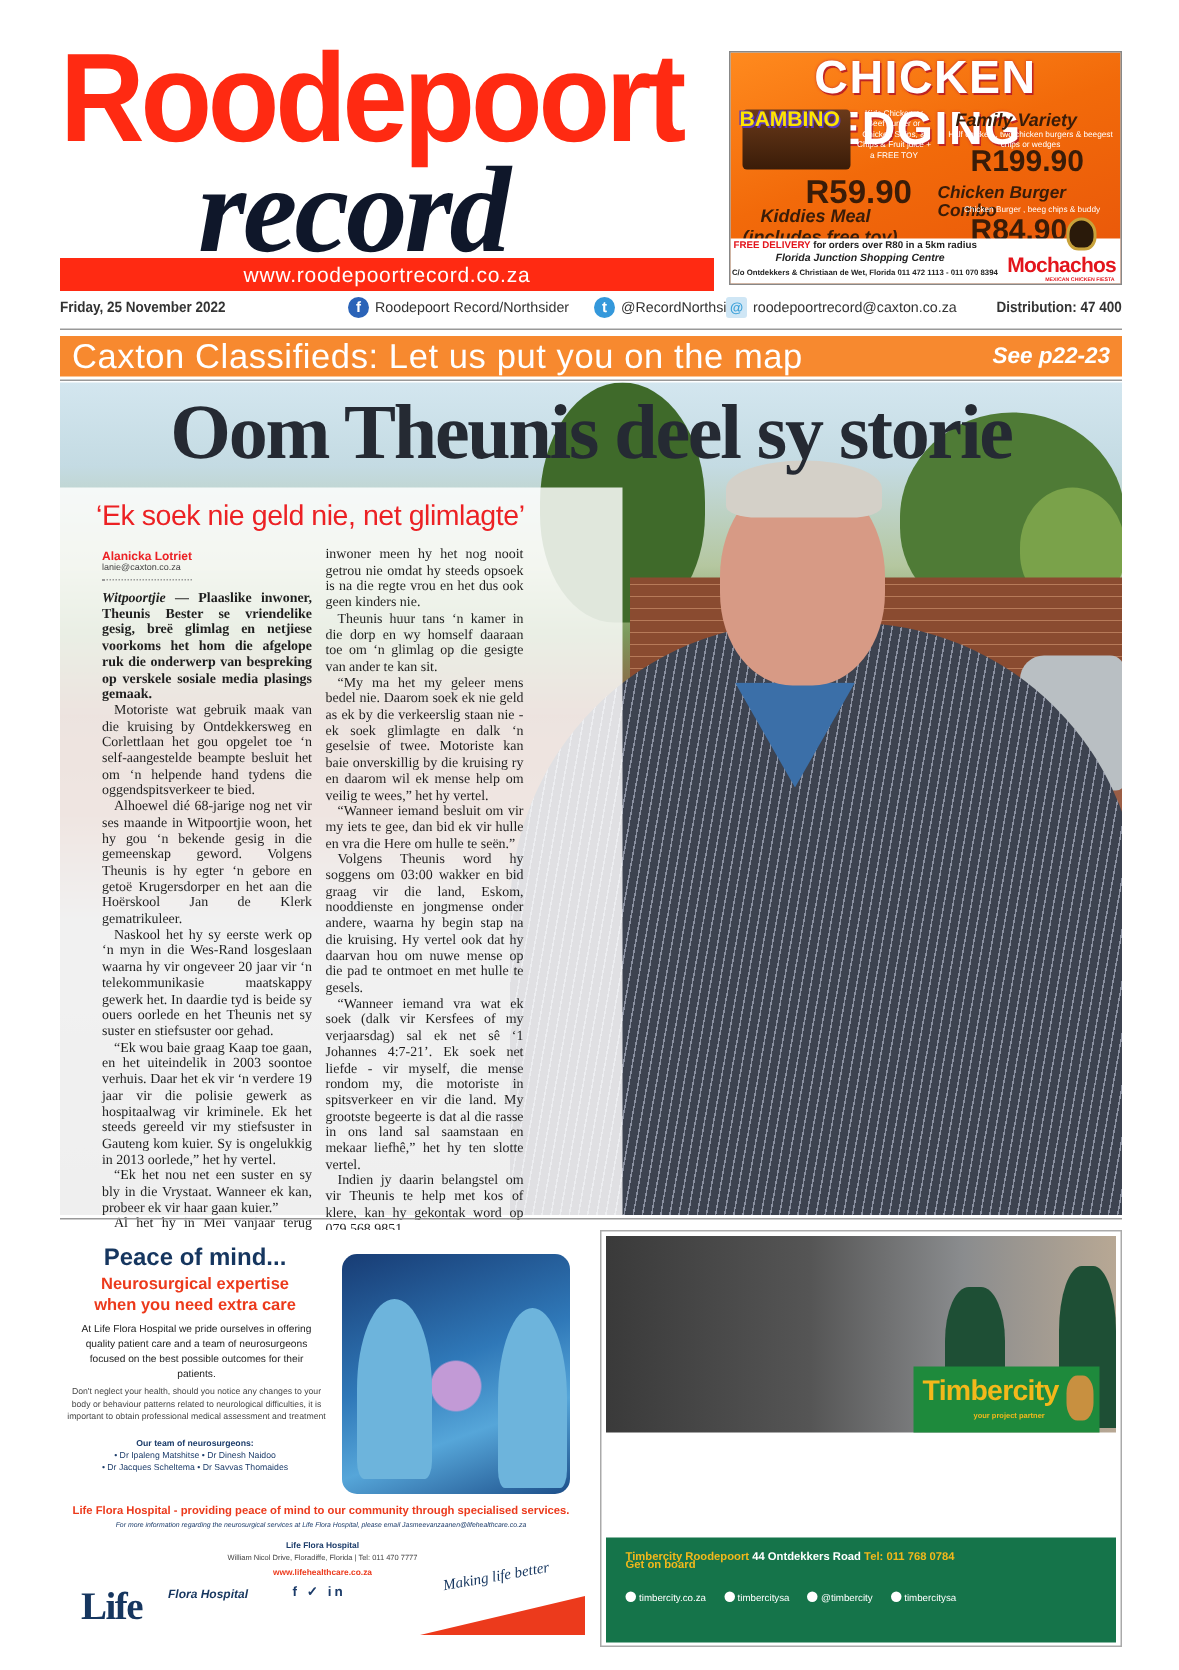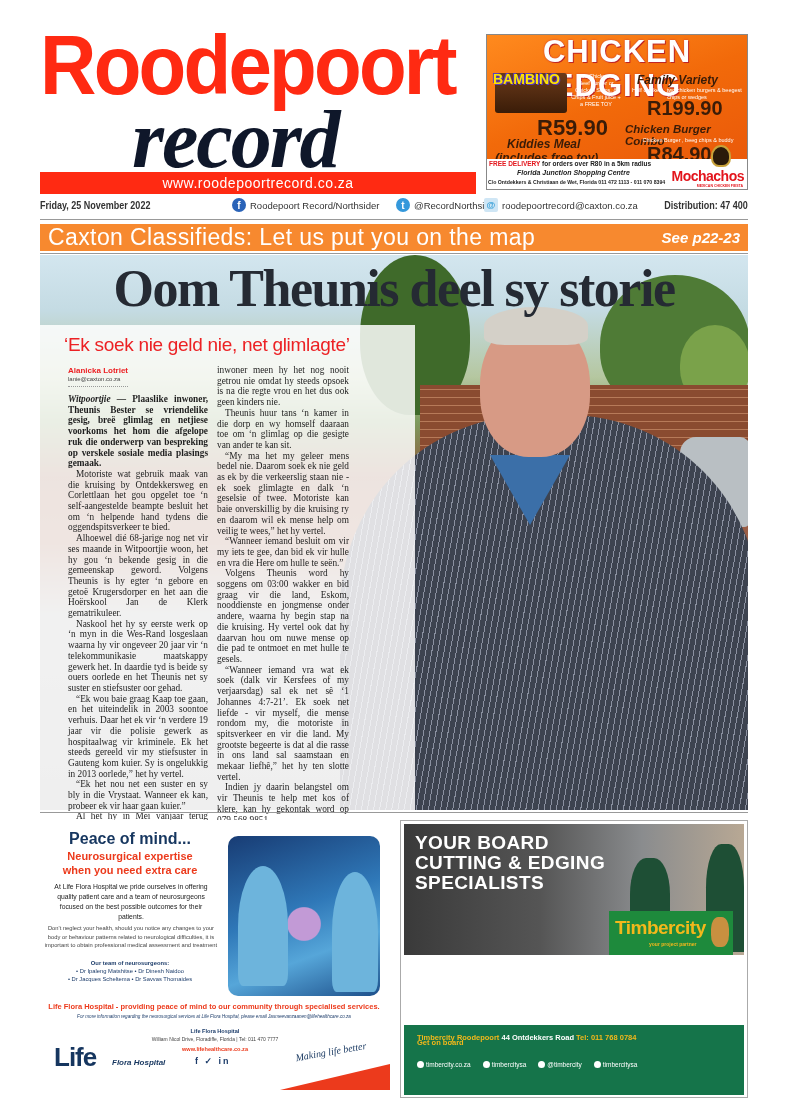--- a/index.html
+++ b/index.html
@@ -112,21 +112,21 @@
     background: radial-gradient(circle at 50% 55%, #c29ad6 0 14%, transparent 15%), linear-gradient(160deg, #183c74 0%, #2f78b8 45%, #56a6d9 70%, #1d4f8a 100%); overflow: hidden; }
   .doc { position: absolute; background: #6db4dc; border-radius: 50% 50% 10% 10%; }
   .doc1 { left: 10px; top: 30px; width: 50px; height: 120px; }
   .doc2 { left: 104px; top: 36px; width: 46px; height: 120px; }
   .life-tagline { position: absolute; left: 4px; top: 182px; width: 340px; text-align: center; font-size: 7.5px; font-weight: 700; color: #ec3a1c; }
   .life-info { position: absolute; left: 4px; top: 194px; width: 340px; text-align: center; font-size: 4.6px; font-style: italic; color: #1c3c6a; }
   .life-addr-title { position: absolute; left: 100px; top: 208px; width: 150px; text-align: center; font-size: 5.6px; font-weight: 700; color: #1c3c6a; }
   .life-addr { position: absolute; left: 90px; top: 216px; width: 170px; text-align: center; font-size: 5px; color: #444; }
   .life-web { position: absolute; left: 100px; top: 226px; width: 150px; text-align: center; font-size: 5.6px; font-weight: 700; color: #ec3a1c; }
   .life-socials { position: absolute; left: 155px; top: 236px; font-size: 9px; color: #1c3c6a; font-weight: 700; letter-spacing: 2px; }
-  .life-logo { position: absolute; left: 14px; top: 222px; font-weight: 700; font-size: 26px; color: #16365f; letter-spacing: -1px; }
+  .life-logo { position: absolute; left: 14px; top: 236px; font-weight: 700; font-size: 26px; color: #16365f; letter-spacing: -1px; font-family: Liberation Serif, serif; }
   .life-flora { position: absolute; left: 72px; top: 238px; font-weight: 700; font-style: italic; font-size: 8px; color: #16365f; }
   .life-motto { position: absolute; left: 255px; top: 226px; font-family: "Liberation Serif", serif; font-style: italic; font-size: 10px; color: #16365f; transform: rotate(-10deg); }
   .life-swoosh { position: absolute; left: 240px; top: 244px; width: 110px; height: 26px; background: #ec3a1c; clip-path: polygon(0 100%, 100% 0, 100% 100%); }
 
   
   .timber-ad { position: absolute; left: 400px; top: 820px; width: 348px; height: 278px; border: 1px solid #aaa; background: #fff; overflow: hidden; }
   .timber-photo { position: absolute; left: 3px; top: 3px; width: 340px; height: 131px;
     background: linear-gradient(90deg, #3a3a3a 0%, #555 40%, #8a8c8e 70%, #b8a894 100%); }
   .worker { position: absolute; background: #1e4f35; border-radius: 40% 40% 0 0; }
   .worker1 { left: 226px; top: 34px; width: 40px; height: 90px; }
@@ -268,25 +268,20 @@
   <div class="life-flora">Flora Hospital</div>
   <div class="life-motto">Making life better</div>
   <div class="life-swoosh"></div>
 </div>
 
 <div class="timber-ad">
   <div class="timber-photo">
     <div class="worker worker1"></div>
     <div class="worker worker2"></div>
   </div>
-  <div class="timber-head">
-    <div>YOUR BOARD</div>
-    <div>CUTTING &amp; EDGING</div>
-    <div>SPECIALISTS</div>
-  </div>
   <div class="timber-logo">
     <div class="timber-logo-text">Timbercity</div>
     <div class="timber-logo-sub">your project partner</div>
     <div class="beaver"></div>
   </div>
   <div class="timber-foot">
     <div class="tf-line1"><span class="gold">Timbercity Roodepoort</span><span>  44 Ontdekkers Road  </span><span class="gold">Tel: 011 768 0784</span></div>
     <div class="tf-line2">Get on board</div>
     <div class="tf-socials">
       <div><span class="i"></span><span>timbercity.co.za</span></div>

